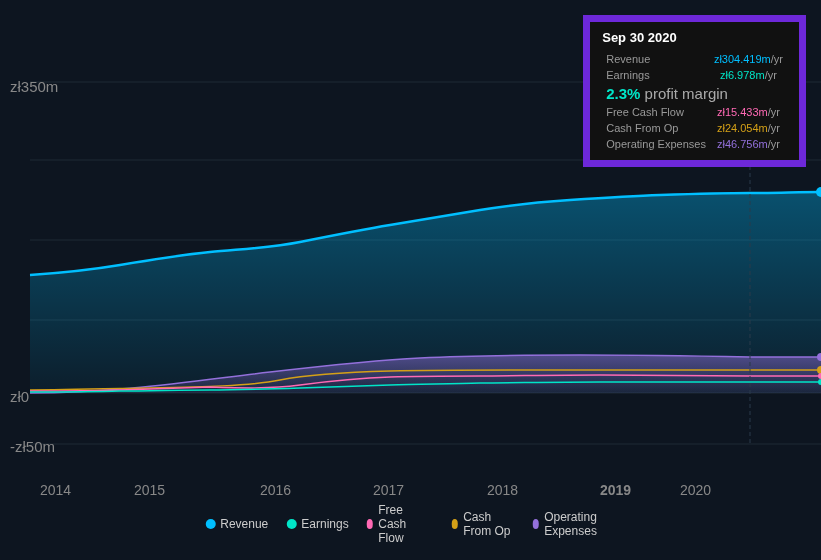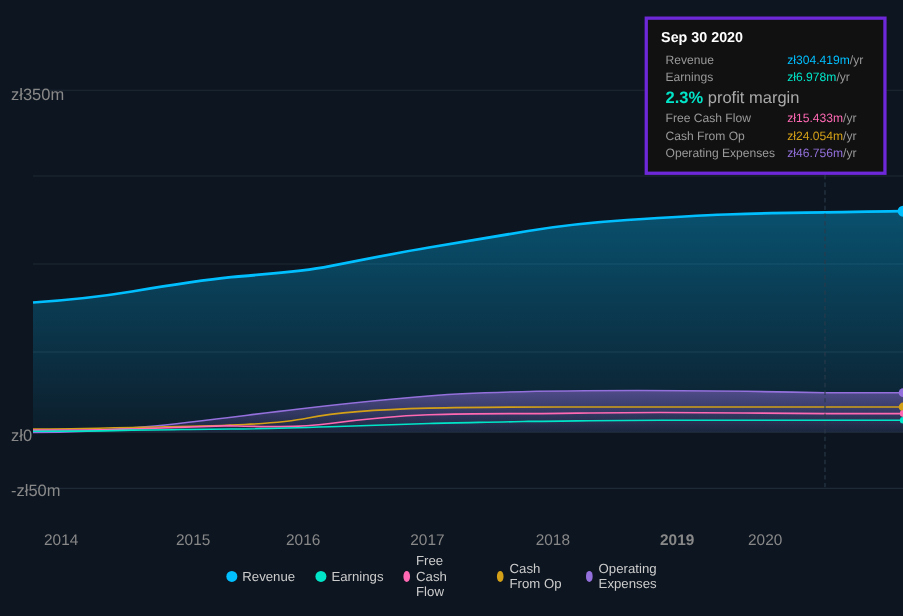--- a/index.html
+++ b/index.html
@@ -35,21 +35,21 @@
       font-size: 14px;
       color: #888;
     }
 
     
     #tooltip {
       position: absolute;
       top: 15px;
       right: 15px;
       background: #111;
-      border: 3px solid #6d28d9;
+      border: 7px solid #6d28d9;
       padding: 8px 12px;
       font-size: 12px;
       min-width: 220px;
       z-index: 10;
     }
 
     #tooltip .tooltip-title {
       color: #fff;
       font-weight: bold;
       margin-bottom: 6px;
@@ -67,21 +67,21 @@
     }
 
     #tooltip .label-col {
       color: #999;
       font-size: 11px;
       white-space: nowrap;
     }
 
     #tooltip .value-col {
       font-size: 11px;
-      text-align: left;
+      text-align: center;
     }
 
     #tooltip .sub-text {
       color: #aaa;
       font-size: 15px;
     }
 
     .val-revenue { color: #00bfff; }
     .val-earnings { color: #00e5c8; }
     .val-fcf { color: #ff69b4; }
@@ -246,21 +246,21 @@
     <circle cx="821" cy="382" r="3" fill="#00e5c8"></circle>
 
     <line x1="750" y1="82" x2="750" y2="444" stroke="#2a3a4a" stroke-width="1" stroke-dasharray="4,3"></line>
   </svg>
 
   <div class="y-label" style="top: 78px;">zł350m</div>
   <div class="y-label" style="top: 388px;">zł0</div>
   <div class="y-label" style="top: 438px;">-zł50m</div>
 
   <div class="x-label" style="left: 40px;">2014</div>
-  <div class="x-label" style="left: 160px;">2015</div>
+  <div class="x-label" style="left: 134px;">2015</div>
   <div class="x-label" style="left: 260px;">2016</div>
   <div class="x-label" style="left: 373px;">2017</div>
   <div class="x-label" style="left: 487px;">2018</div>
   <div class="x-label" style="left: 600px; font-weight: bold;">2019</div>
   <div class="x-label" style="left: 680px;">2020</div>
 
   <div id="tooltip">
     <div class="tooltip-title">Sep 30 2020</div>
     <table>
       <tbody>

